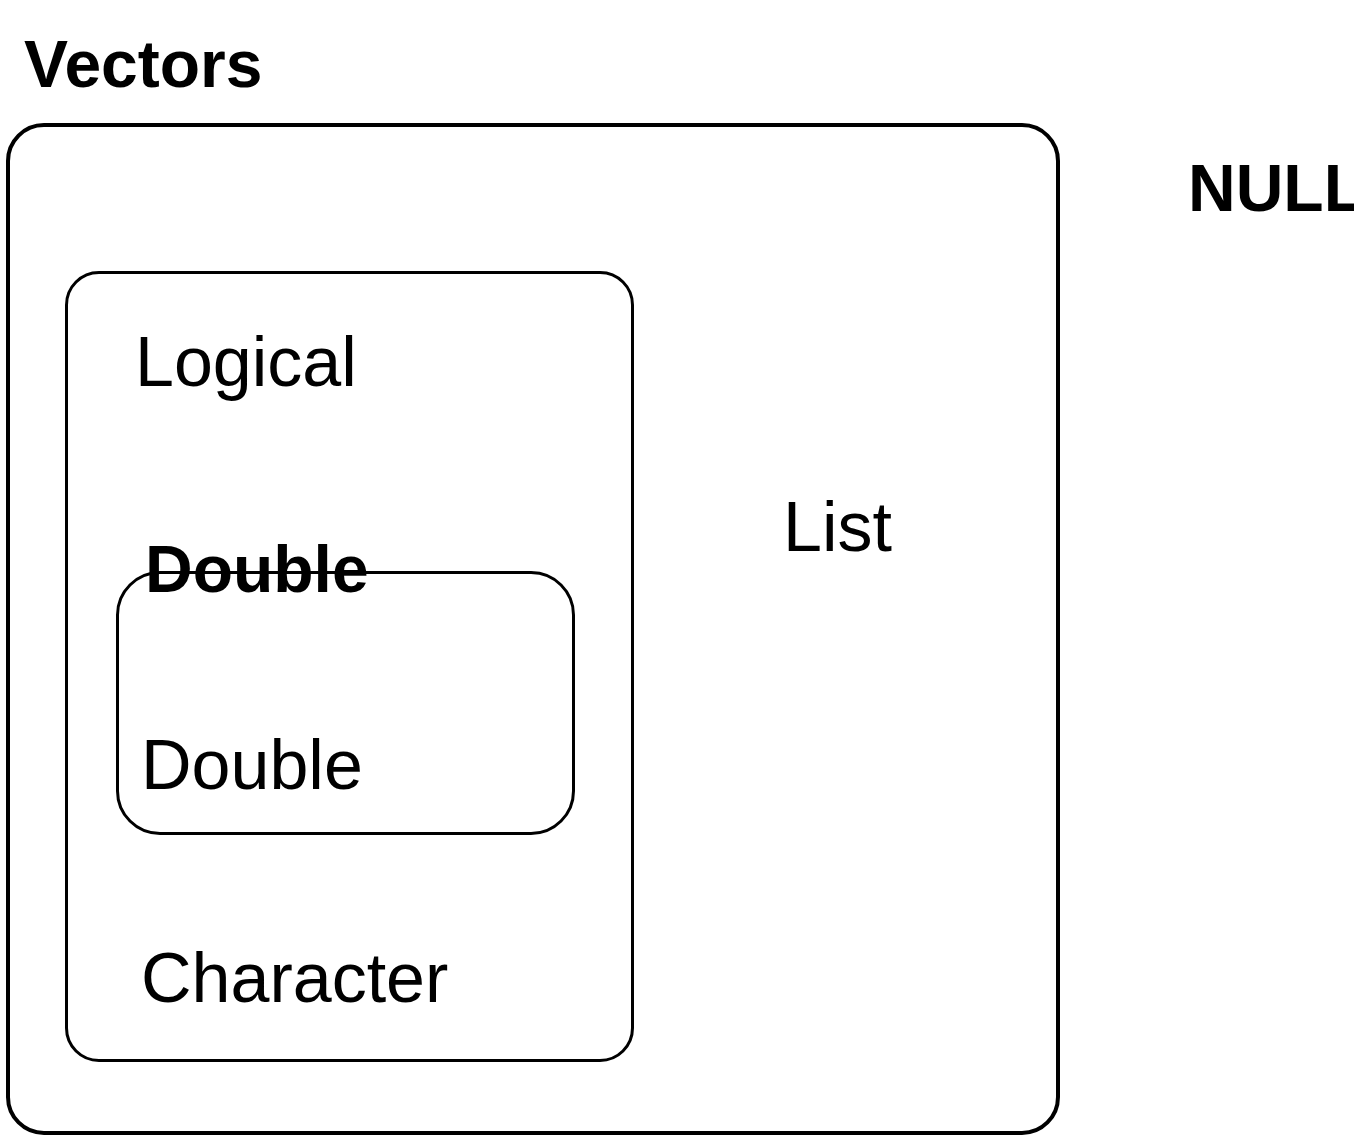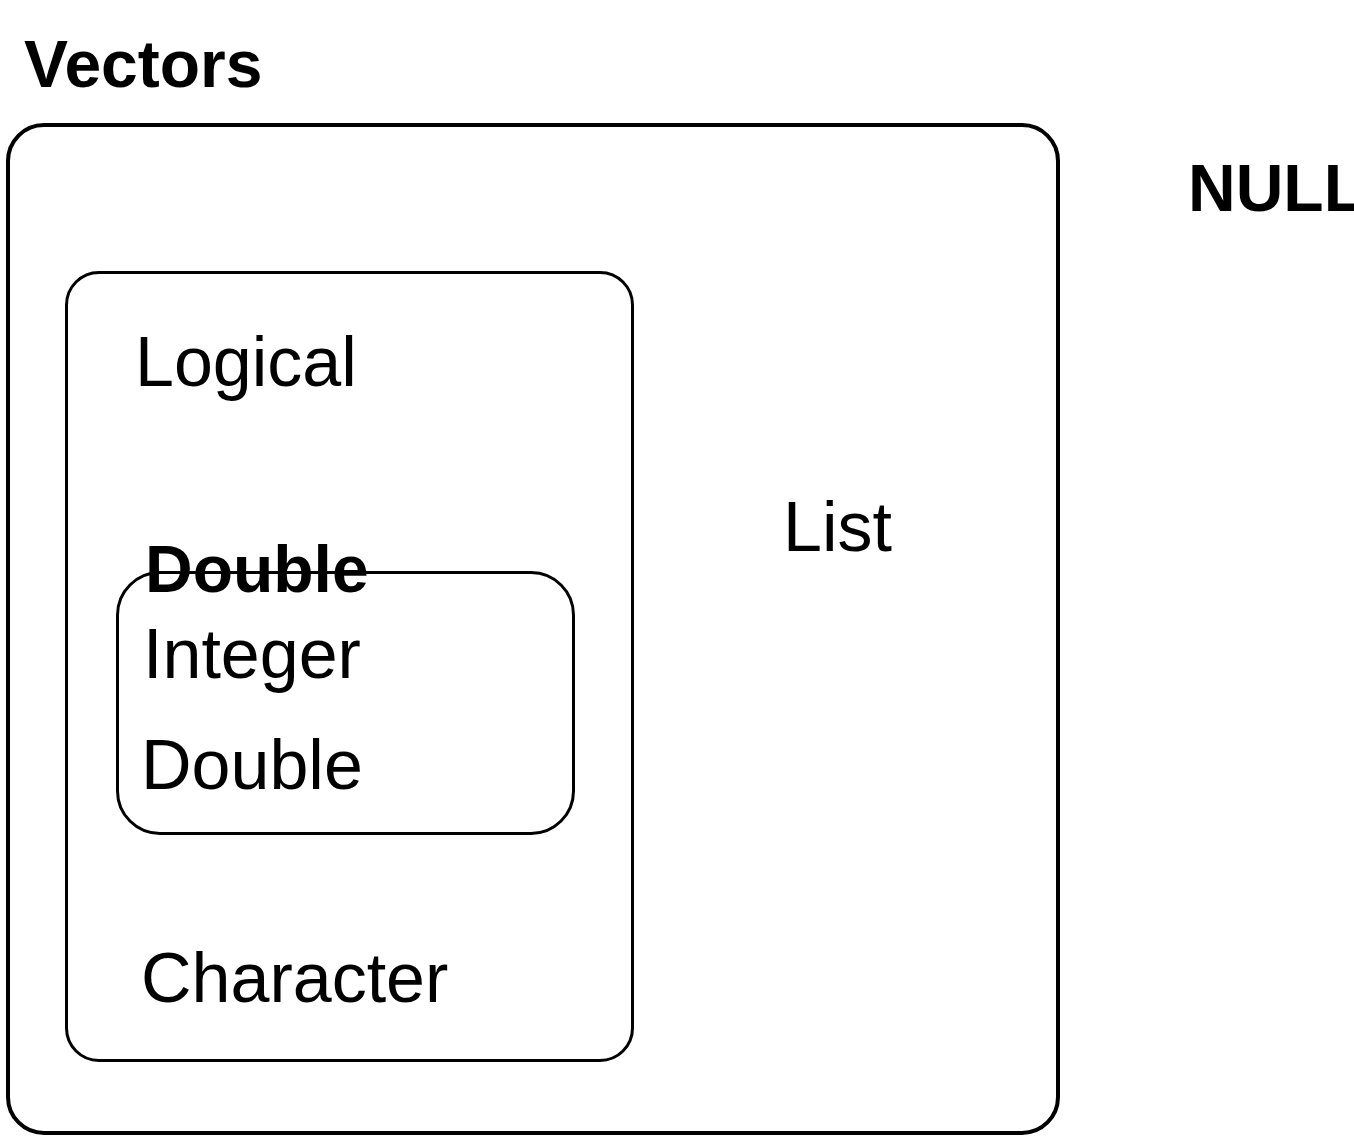--- a/index.html
+++ b/index.html
@@ -66,21 +66,20 @@
 
 
   <div class="box atomic-box"></div>
 
   <div class="label logical-label">Logical</div>
 
   <div class="label bold numeric-label">Double</div>
 
   <div class="box numeric-box"></div>
 
-  <div class="label integer-label">Integer</div>
 
   <div class="label double-label">Double</div>
 
   <div class="label list-label">List</div>
 
   <div class="label character-label">Character</div>
 
 </div>
 
 </body></html>

